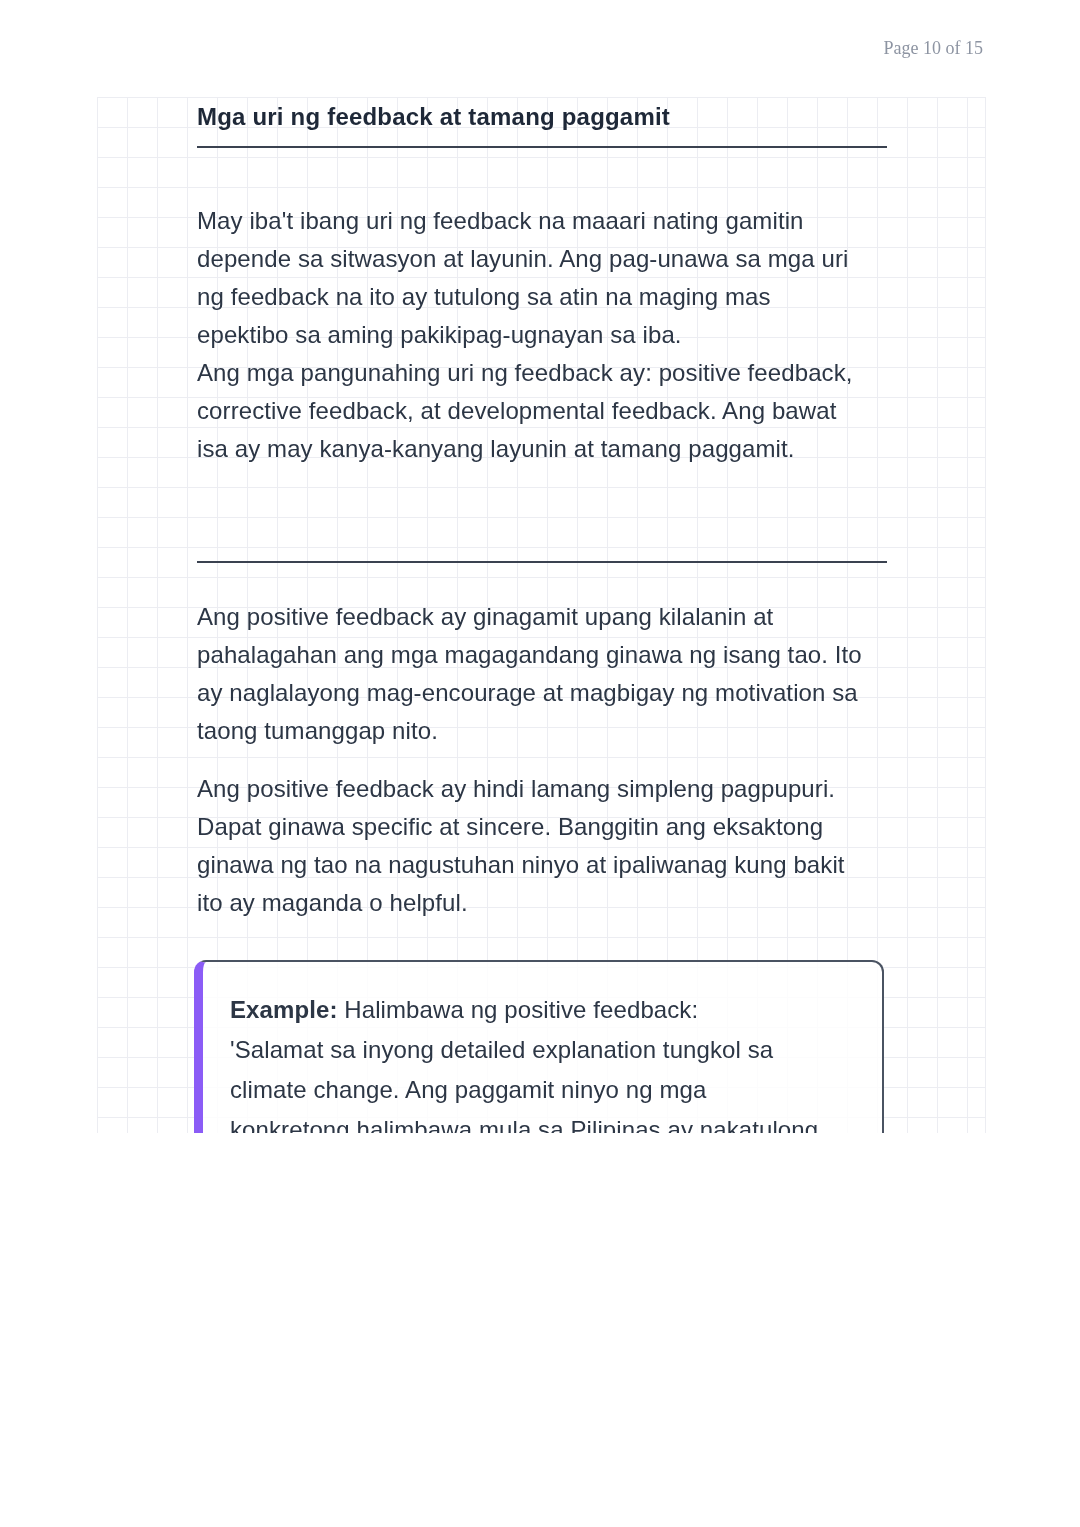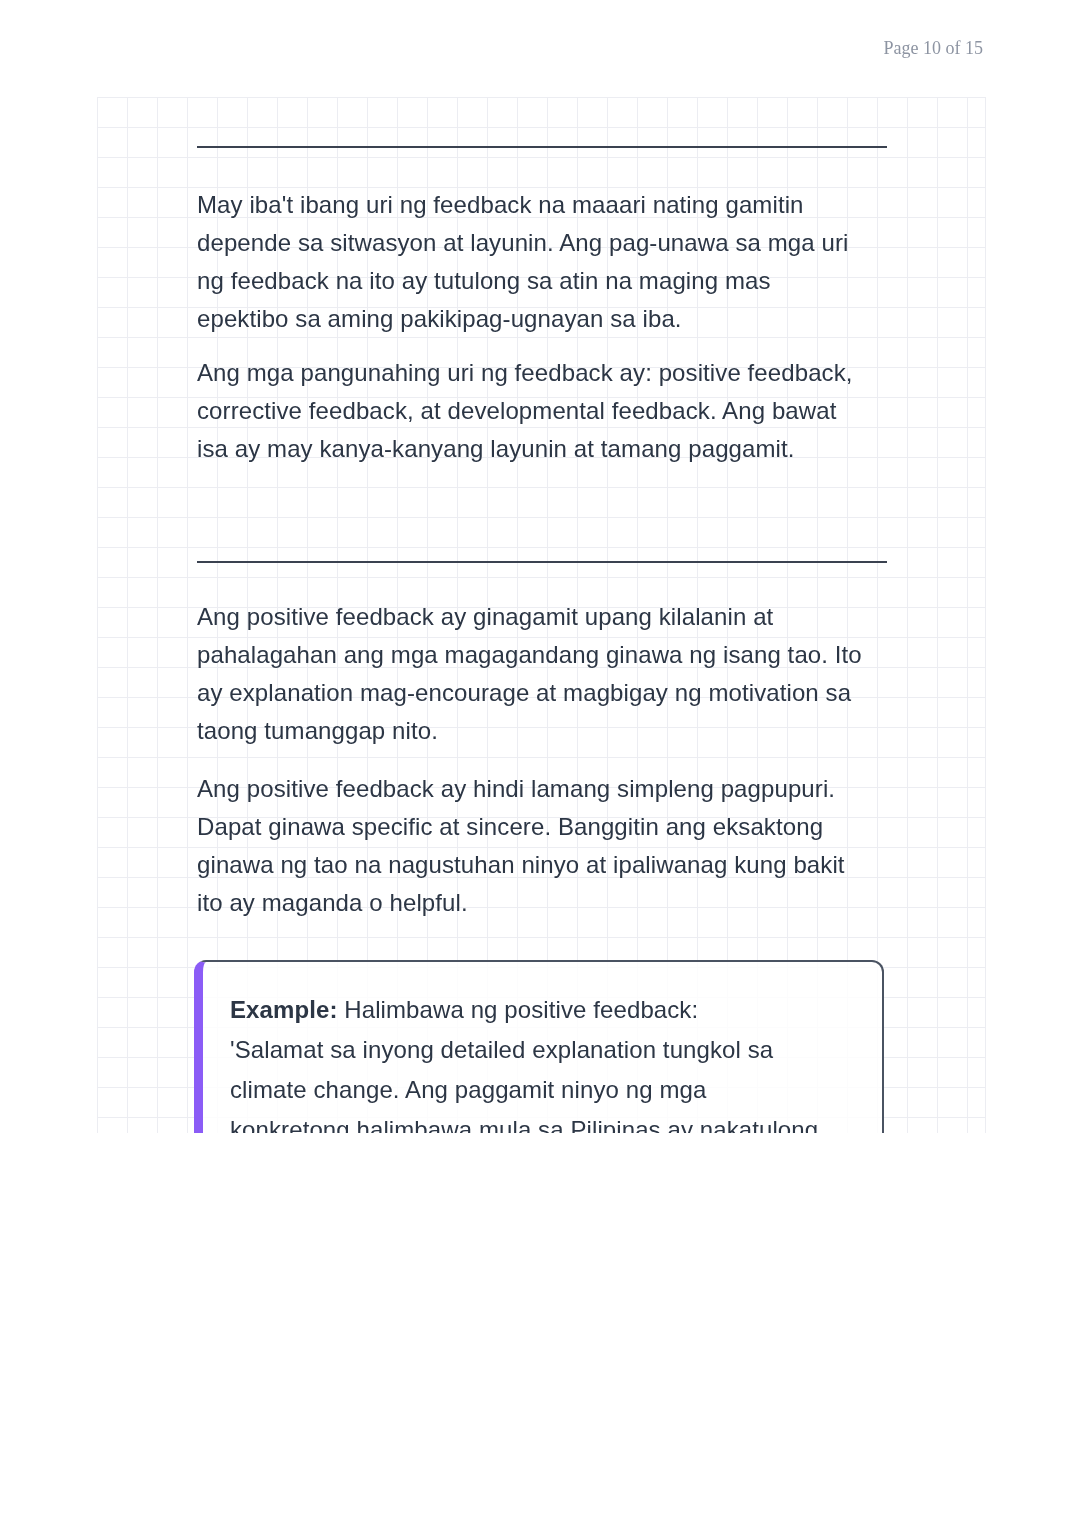--- a/index.html
+++ b/index.html
@@ -100,36 +100,37 @@
 </style>
 </head>
 <body>
 
 <div class="page">
 
   <div class="grid-bg"></div>
 
   <div class="page-number">Page 10 of 15</div>
 
+  <h1 class="heading" style="top:103px">Mga uri ng feedback at tamang paggamit</h1>
   <div class="rule" style="top:146px"></div>
 
-  <p class="para" style="top:186px">May iba't ibang uri ng feedback na maaari nating gamitin
+  <p class="para" style="top:202px">May iba't ibang uri ng feedback na maaari nating gamitin
 depende sa sitwasyon at layunin. Ang pag-unawa sa mga uri
 ng feedback na ito ay tutulong sa atin na maging mas
 epektibo sa aming pakikipag-ugnayan sa iba.</p>
 
   <p class="para" style="top:354px">Ang mga pangunahing uri ng feedback ay: positive feedback,
 corrective feedback, at developmental feedback. Ang bawat
 isa ay may kanya-kanyang layunin at tamang paggamit.</p>
 
   <div class="rule" style="top:561px"></div>
 
   <p class="para" style="top:598px">Ang positive feedback ay ginagamit upang kilalanin at
 pahalagahan ang mga magagandang ginawa ng isang tao. Ito
-ay explanation mag-encourage at magbigay ng motivation sa
+ay naglalayong mag-encourage at magbigay ng motivation sa
 taong tumanggap nito.</p>
 
   <p class="para" style="top:770px">Ang positive feedback ay hindi lamang simpleng pagpupuri.
 Dapat ginawa specific at sincere. Banggitin ang eksaktong
 ginawa ng tao na nagustuhan ninyo at ipaliwanag kung bakit
 ito ay maganda o helpful.</p>
 
   <div class="example-box">
     <p class="box-text"><span class="bold">Example:</span><span> Halimbawa ng positive feedback:
 'Salamat sa inyong detailed explanation tungkol sa

